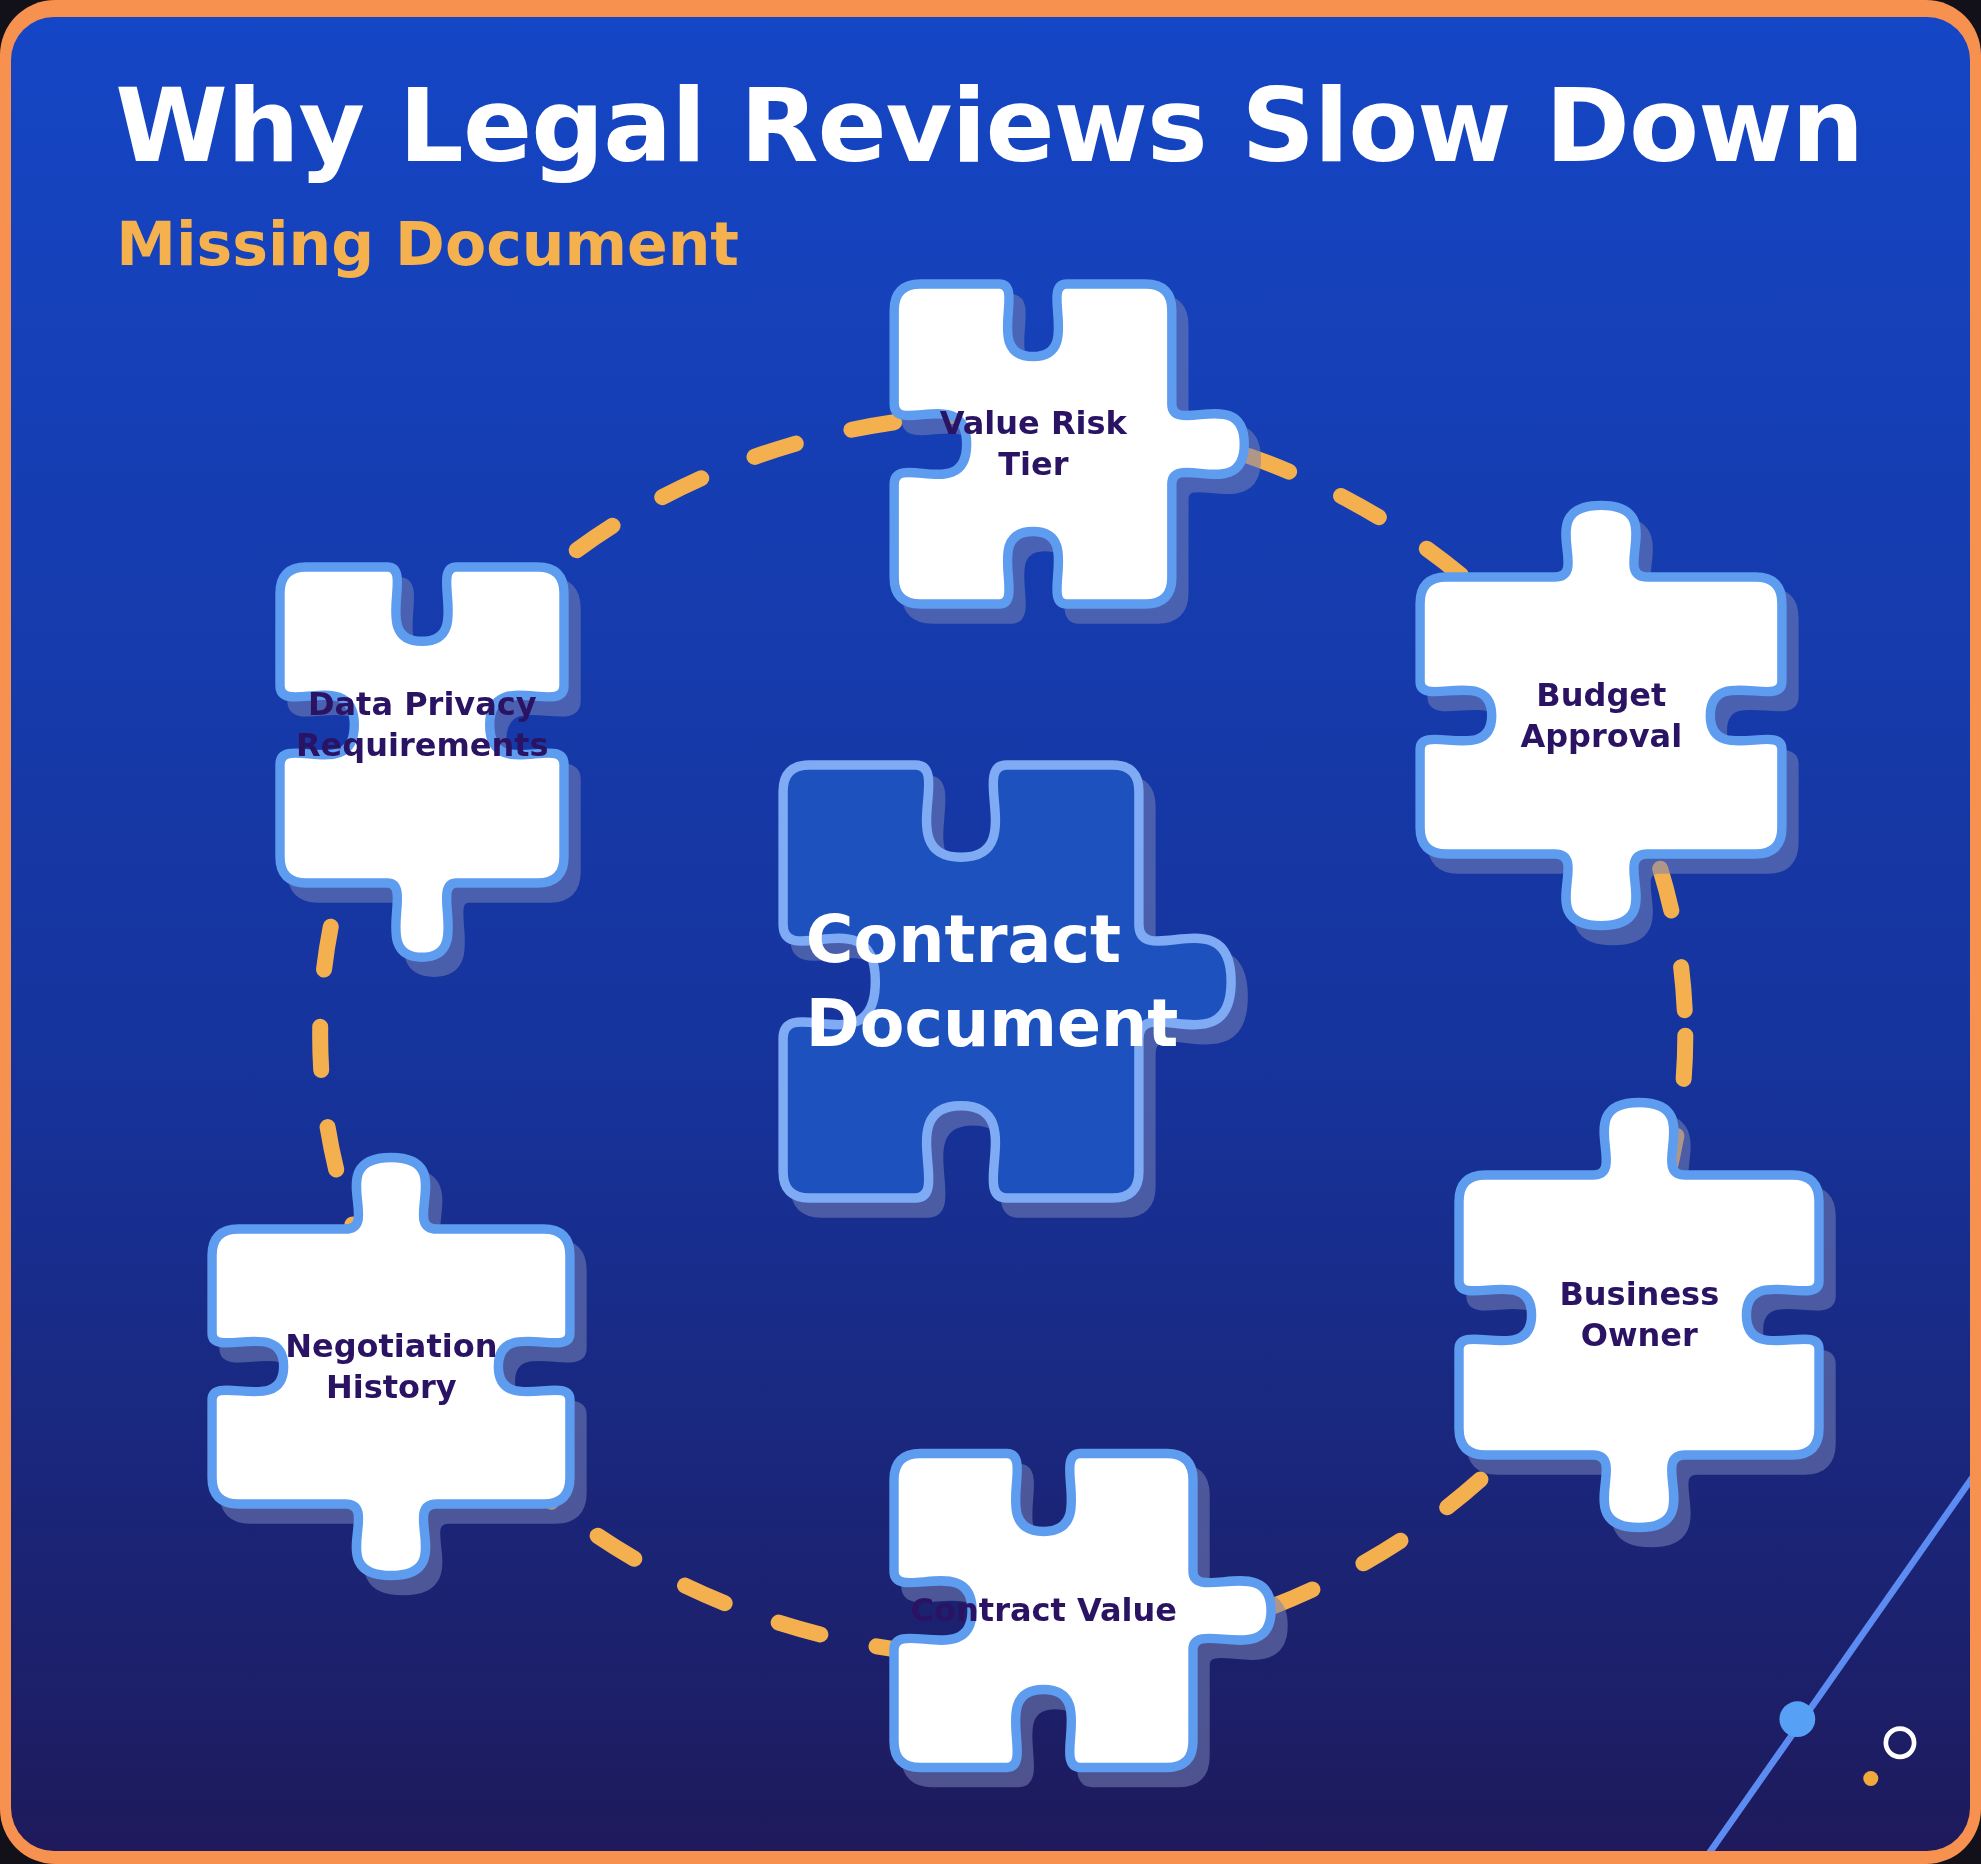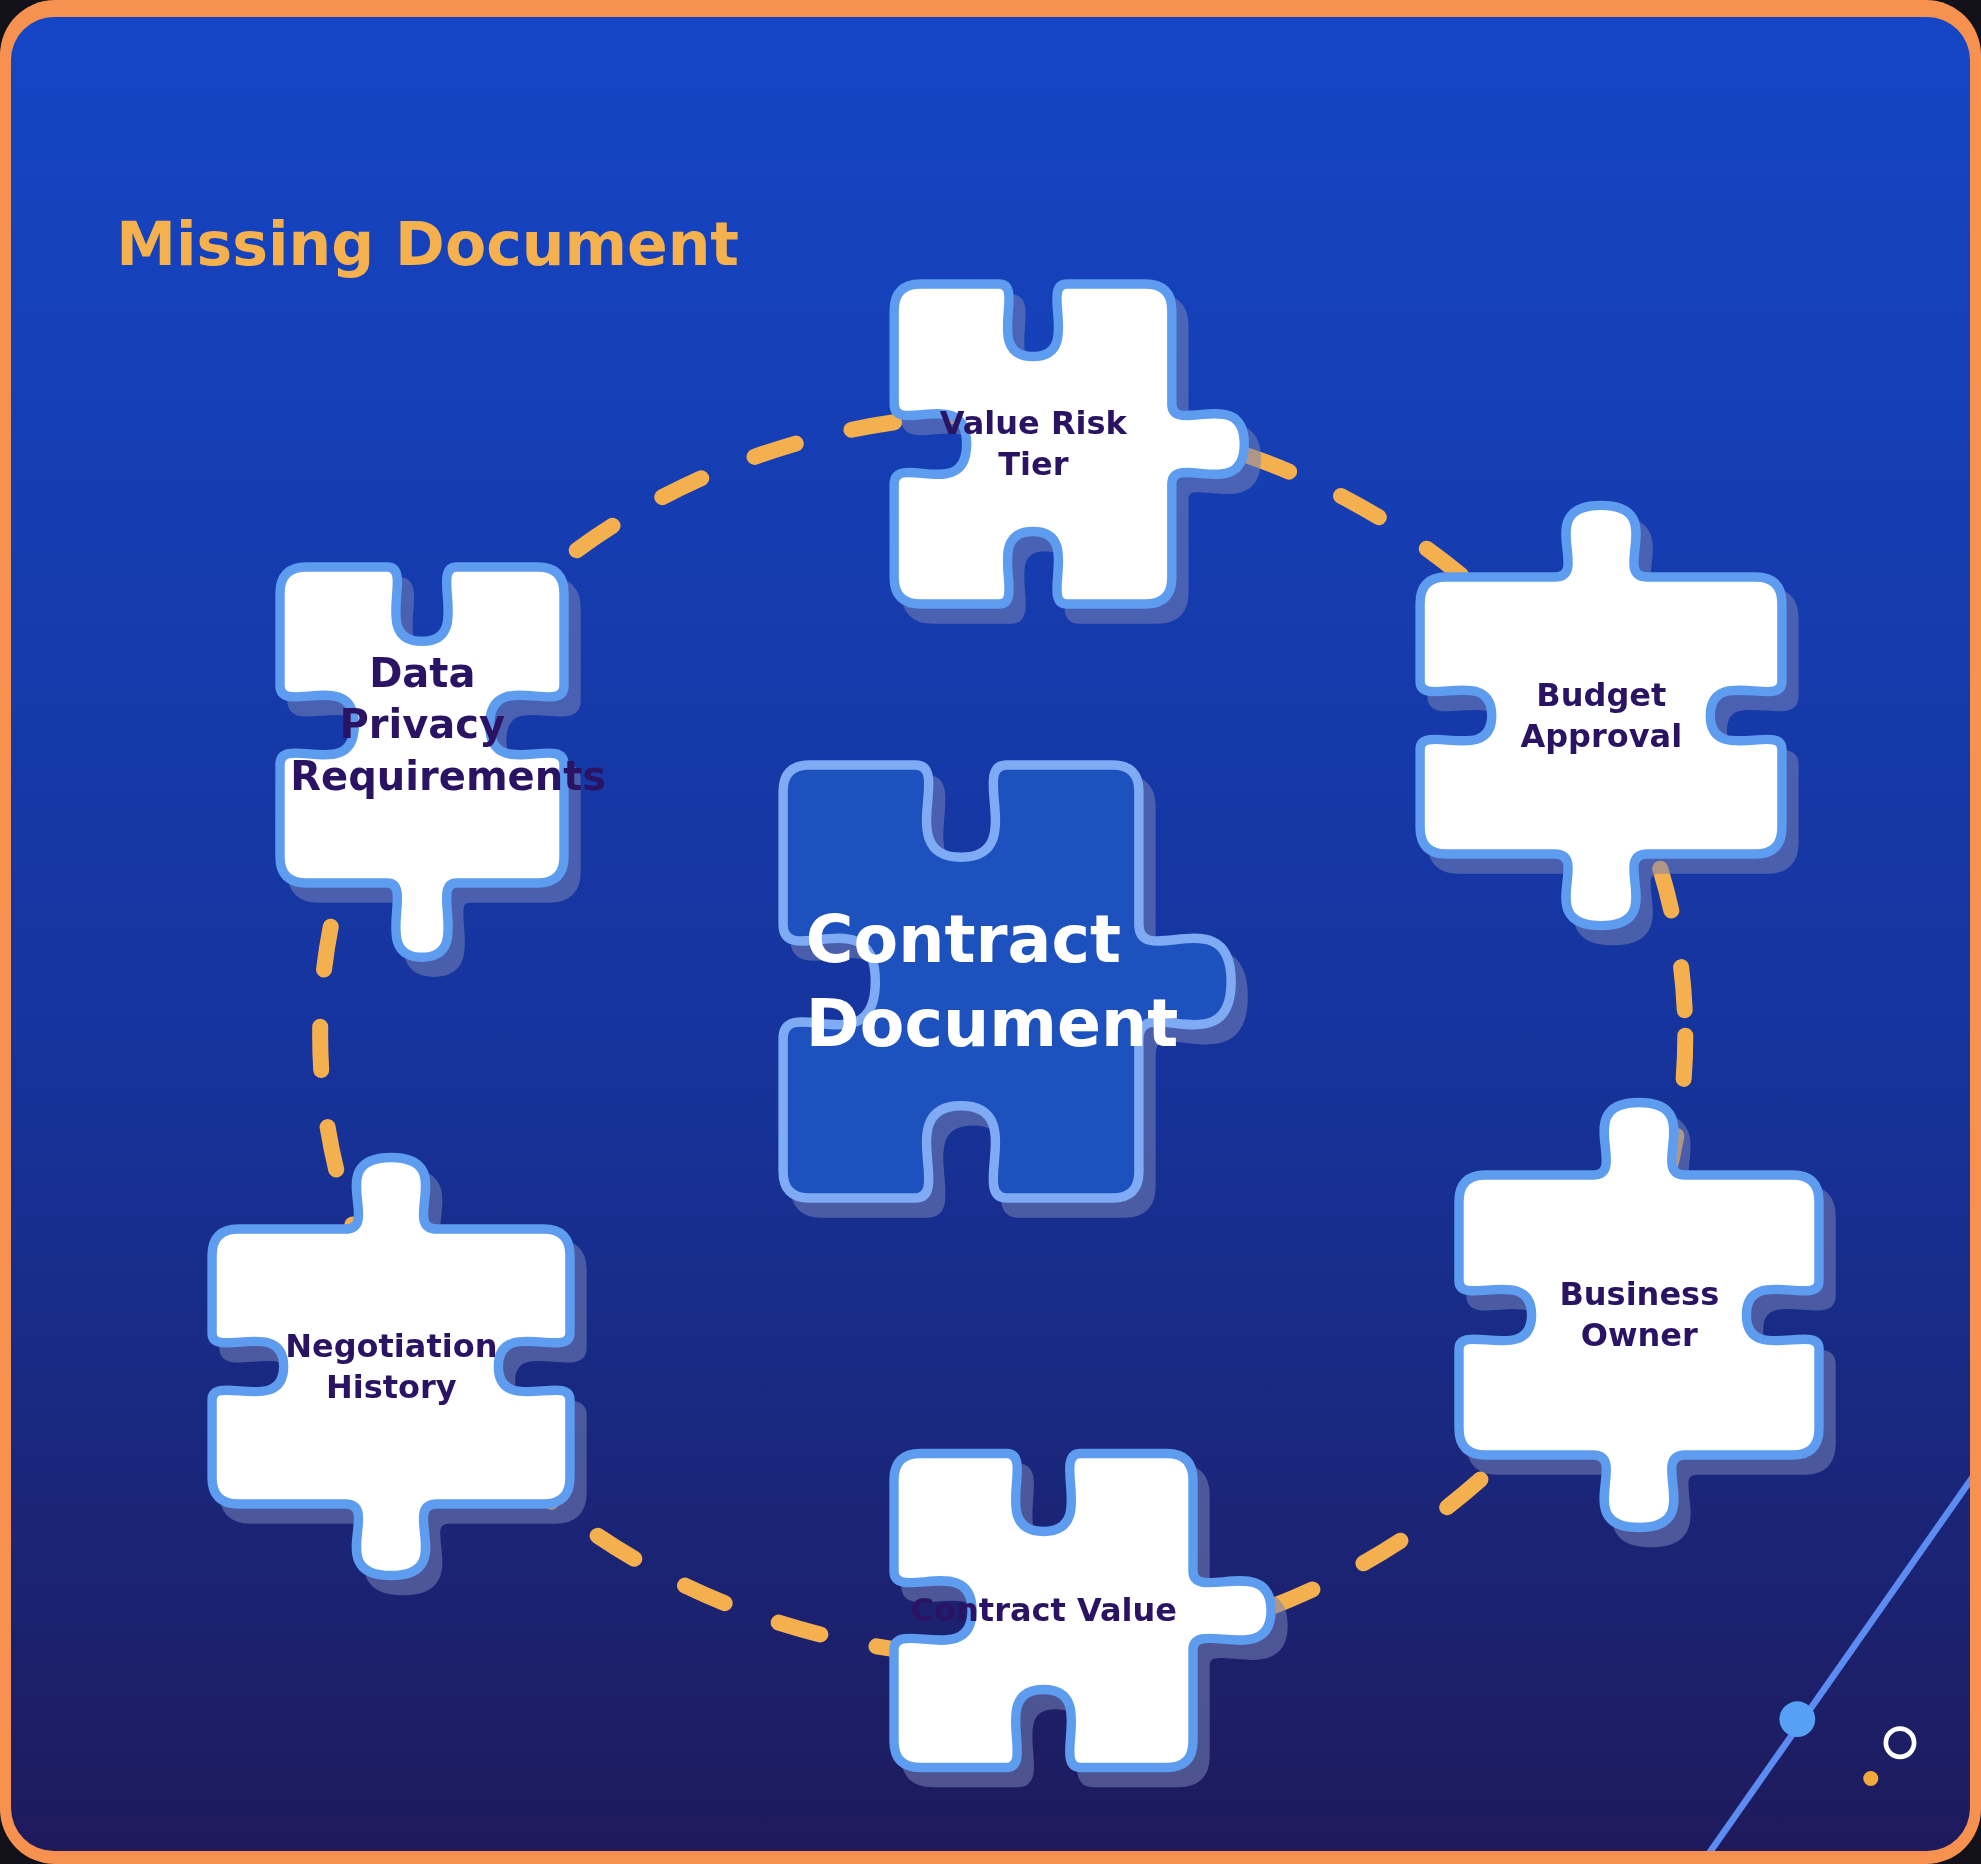--- a/index.html
+++ b/index.html
@@ -40,20 +40,21 @@
     <div id="panel" style="background: linear-gradient(rgb(21, 70, 197) 0%, rgb(22, 51, 155) 58%, rgb(30, 26, 92) 100%);">
 
       <svg id="decor-svg" width="1959" height="1834" viewBox="0 0 2080 1948">
         <ellipse cx="1053" cy="1082" rx="725" ry="660" fill="none" stroke-width="17" stroke-dasharray="46 61" stroke-linecap="round" stroke="#F4B04E"></ellipse>
         <line x1="1786" y1="1975" x2="2100" y2="1527" stroke-width="7" stroke="#5C8CF2"></line>
         <circle cx="1897" cy="1808" r="19" fill="#56A0F5"></circle>
         <circle cx="2006" cy="1833" r="15" fill="none" stroke-width="5" stroke="#FFFFFF"></circle>
         <circle cx="1975" cy="1871" r="8" fill="#F2A93C"></circle>
       </svg>
 
+      <h1 class="title" style="color: rgb(255, 255, 255);">Why Legal Reviews Slow Down</h1>
       <h2 class="subtitle" style="color: rgb(245, 177, 78);">Missing Document</h2>
 
       <div id="pieces">
           <div class="piece" style="left: 883px; top: 267px; width: 278px; height: 320px;">
             <svg width="278" height="320" viewBox="0 0 295 340" style="filter: drop-shadow(rgba(118, 129, 182, 0.55) 12.2px 15px 0px);">
               <path d="M 28 0 L 111.6 0.0 C 140.3 0.0 94.9 77.0 147.5 77.0 C 200.1 77.0 154.7 0.0 183.3 0.0 L 267.0 0.0 Q 295 0 295 28 L 295.0 127.4 C 295.0 161.5 372.0 107.5 372.0 170.0 C 372.0 232.5 295.0 178.5 295.0 212.6 L 295.0 312.0 Q 295 340 267 340 L 183.4 340.0 C 154.7 340.0 200.1 263.0 147.5 263.0 C 94.9 263.0 140.3 340.0 111.7 340.0 L 28.0 340.0 Q 0 340 0 312 L 0.0 212.6 C 0.0 178.5 77.0 232.5 77.0 170.0 C 77.0 107.5 0.0 161.5 0.0 127.4 L 0.0 28.0 Q 0 0 28 0 Z" fill="#FFFFFF" stroke="#5E9CEF" stroke-width="10" stroke-linejoin="round"></path>
             </svg>
             <div class="piece-label" style="color: rgb(43, 19, 100); font-size: 32px;">
               <span style="max-width: 217px;">Value Risk Tier</span>
             </div>
@@ -87,21 +88,21 @@
               <path d="M 28 0 L 141.4 0.0 C 180.3 0.0 118.7 -76.0 190.0 -76.0 C 261.3 -76.0 199.7 0.0 238.6 0.0 L 352.0 0.0 Q 380 0 380 28 L 380.0 110.6 C 380.0 138.9 304.0 94.1 304.0 146.0 C 304.0 197.9 380.0 153.1 380.0 181.4 L 380.0 264.0 Q 380 292 352 292 L 238.6 292.0 C 199.7 292.0 261.3 368.0 190.0 368.0 C 118.7 368.0 180.3 292.0 141.4 292.0 L 28.0 292.0 Q 0 292 0 264 L 0.0 181.4 C 0.0 153.1 76.0 197.9 76.0 146.0 C 76.0 94.1 0.0 138.9 0.0 110.6 L 0.0 28.0 Q 0 0 28 0 Z" fill="#FFFFFF" stroke="#5E9CEF" stroke-width="10" stroke-linejoin="round"></path>
             </svg>
             <div class="piece-label" style="color: rgb(43, 19, 100); font-size: 32px;">
               <span style="max-width: 235px;">Negotiation History</span>
             </div>
           </div>
           <div class="piece" style="left: 269px; top: 550px; width: 284px; height: 316px;">
             <svg width="284" height="316" viewBox="0 0 302 336" style="filter: drop-shadow(rgba(118, 129, 182, 0.55) 12.2px 15px 0px);">
               <path d="M 28 0 L 114.1 0.0 C 143.6 0.0 96.9 79.0 151.0 79.0 C 205.1 79.0 158.4 0.0 187.9 0.0 L 274.0 0.0 Q 302 0 302 28 L 302.0 126.0 C 302.0 159.6 223.0 106.4 223.0 168.0 C 223.0 229.6 302.0 176.4 302.0 210.0 L 302.0 308.0 Q 302 336 274 336 L 187.9 336.0 C 158.4 336.0 205.1 415.0 151.0 415.0 C 96.9 415.0 143.6 336.0 114.1 336.0 L 28.0 336.0 Q 0 336 0 308 L 0.0 210.0 C 0.0 176.4 79.0 229.6 79.0 168.0 C 79.0 106.4 0.0 159.6 0.0 126.0 L 0.0 28.0 Q 0 0 28 0 Z" fill="#FFFFFF" stroke="#5E9CEF" stroke-width="10" stroke-linejoin="round"></path>
             </svg>
-            <div class="piece-label" style="color: rgb(43, 19, 100); font-size: 40px;">
+            <div class="piece-label" style="color: rgb(43, 19, 100); font-size: 32px;">
               <span style="max-width: 264px;">Data Privacy Requirements</span>
             </div>
           </div>
           <div class="piece" style="left: 772px; top: 748px; width: 356px; height: 433px;">
             <svg width="356" height="433" viewBox="0 0 378 460" style="filter: drop-shadow(rgba(118, 129, 182, 0.55) 12.2px 15px 0px);">
               <path d="M 28 0 L 140.7 0.0 C 179.3 0.0 118.2 98.0 189.0 98.0 C 259.8 98.0 198.7 0.0 237.3 0.0 L 350.0 0.0 Q 378 0 378 28 L 378.0 169.4 C 378.0 217.9 476.0 141.1 476.0 230.0 C 476.0 318.9 378.0 242.1 378.0 290.6 L 378.0 432.0 Q 378 460 350 460 L 237.3 460.0 C 198.7 460.0 259.8 362.0 189.0 362.0 C 118.2 362.0 179.3 460.0 140.7 460.0 L 28.0 460.0 Q 0 460 0 432 L 0.0 290.6 C 0.0 242.1 98.0 318.9 98.0 230.0 C 98.0 141.1 0.0 217.9 0.0 169.4 L 0.0 28.0 Q 0 0 28 0 Z" fill="#1D52BE" stroke="#7FABF5" stroke-width="10" stroke-linejoin="round"></path>
             </svg>
             <div class="piece-label" style="color: rgb(255, 255, 255); font-size: 65px;">
               <span style="max-width: 311px;">Contract Document</span>
             </div>

